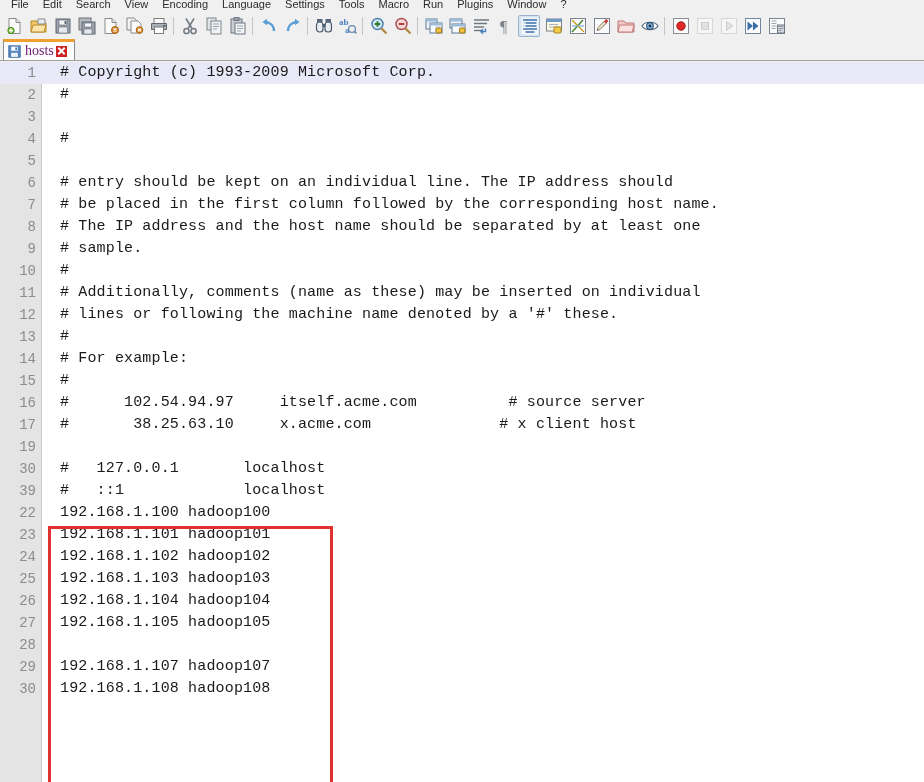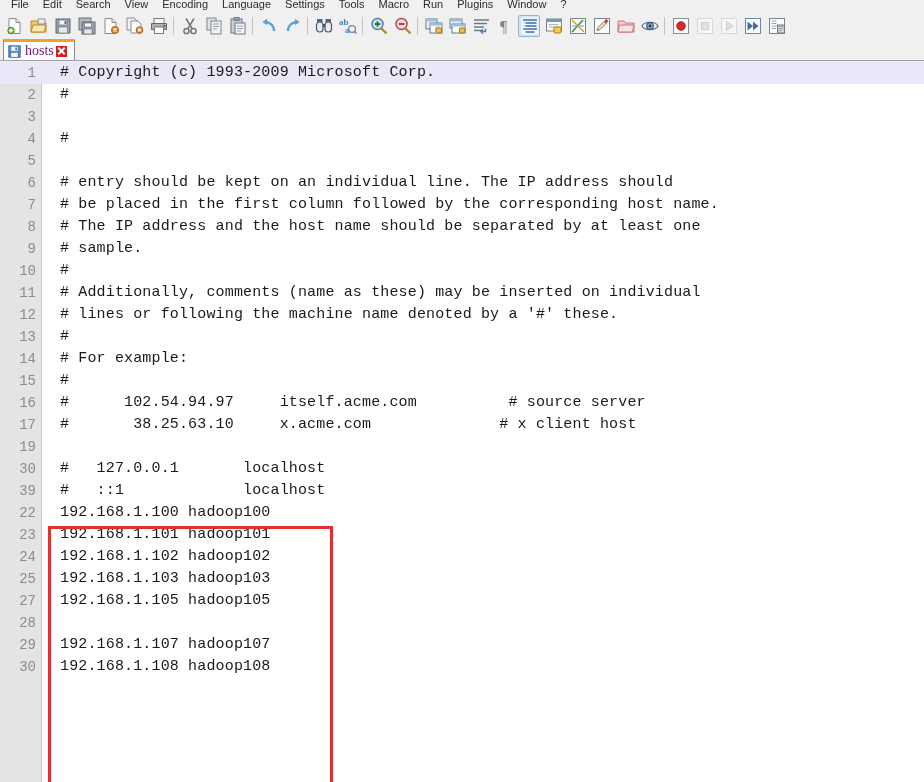--- a/index.html
+++ b/index.html
@@ -565,20 +565,21 @@
         <div class="line"><span class="ln">15</span><span class="code">#</span></div>
         <div class="line"><span class="ln">16</span><span class="code">#      102.54.94.97     itself.acme.com          # source server</span></div>
         <div class="line"><span class="ln">17</span><span class="code">#       38.25.63.10     x.acme.com              # x client host</span></div>
         <div class="line"><span class="ln">19</span></div>
         <div class="line"><span class="ln">30</span><span class="code">#   127.0.0.1       localhost</span></div>
         <div class="line"><span class="ln">39</span><span class="code">#   ::1             localhost</span></div>
         <div class="line"><span class="ln">22</span><span class="code">192.168.1.100 hadoop100</span></div>
         <div class="line"><span class="ln">23</span><span class="code">192.168.1.101 hadoop101</span></div>
         <div class="line"><span class="ln">24</span><span class="code">192.168.1.102 hadoop102</span></div>
         <div class="line"><span class="ln">25</span><span class="code">192.168.1.103 hadoop103</span></div>
+        <div class="line"><span class="ln">26</span><span class="code">192.168.1.104 hadoop104</span></div>
         <div class="line"><span class="ln">27</span><span class="code">192.168.1.105 hadoop105</span></div>
         <div class="line"><span class="ln">28</span></div>
         <div class="line"><span class="ln">29</span><span class="code">192.168.1.107 hadoop107</span></div>
         <div class="line"><span class="ln">30</span><span class="code">192.168.1.108 hadoop108</span></div>
       </div>
     <div class="annot-box"></div>
 
   </div>
 
 </div>

